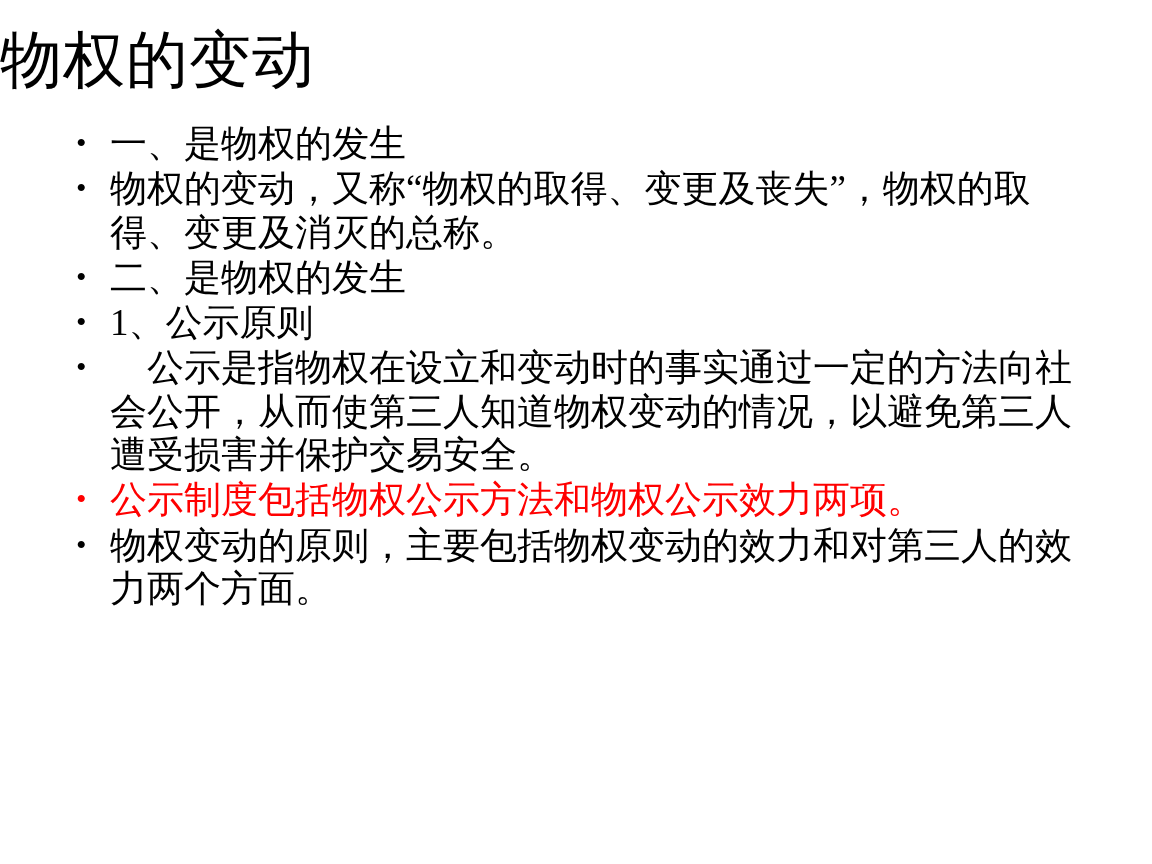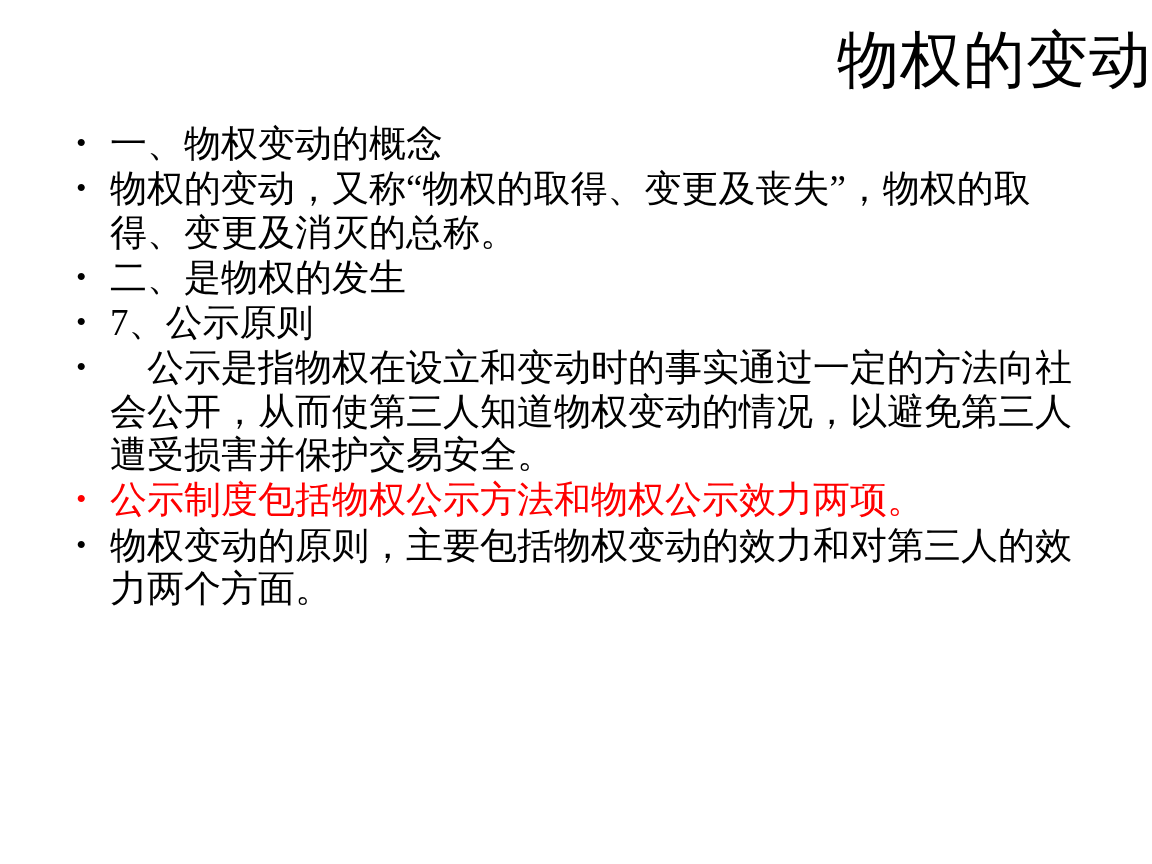--- a/index.html
+++ b/index.html
@@ -18,21 +18,21 @@
     width: 1152px;
     height: 864px;
     box-sizing: border-box;
     background: #ffffff;
   }
   .slide-title {
     position: absolute;
     top: 28px;
     left: 0;
     width: 1152px;
-    text-align: right;
+    text-align: left;
     font-size: 62px;
     line-height: 1.05;
     color: #000000;
     font-weight: normal;
     letter-spacing: 1px;
   }
   .body-list {
     position: absolute;
     top: 122px;
     left: 62px;
@@ -70,36 +70,36 @@
 <body>
 
 <div class="slide">
 
   <div class="slide-title">物权的变动</div>
 
   <ul class="body-list">
 
     <li class="bullet-item">
       <span class="dot">•</span>
-      <span class="txt">一、物权变动的概念</span>
+      <span class="txt">一、是物权的发生</span>
     </li>
 
     <li class="bullet-item">
       <span class="dot">•</span>
       <span class="txt">物权的变动，又称“物权的取得、变更及丧失”，物权的取得、变更及消灭的总称。</span>
     </li>
 
     <li class="bullet-item">
       <span class="dot">•</span>
       <span class="txt">二、是物权的发生</span>
     </li>
 
     <li class="bullet-item">
       <span class="dot">•</span>
-      <span class="txt">7、公示原则</span>
+      <span class="txt">1、公示原则</span>
     </li>
 
     <li class="bullet-item">
       <span class="dot">•</span>
       <span class="txt">    公示是指物权在设立和变动时的事实通过一定的方法向社会公开，从而使第三人知道物权变动的情况，以避免第三人遭受损害并保护交易安全。</span>
     </li>
 
     <li class="bullet-item red">
       <span class="dot">•</span>
       <span class="txt">公示制度包括物权公示方法和物权公示效力两项。</span>

